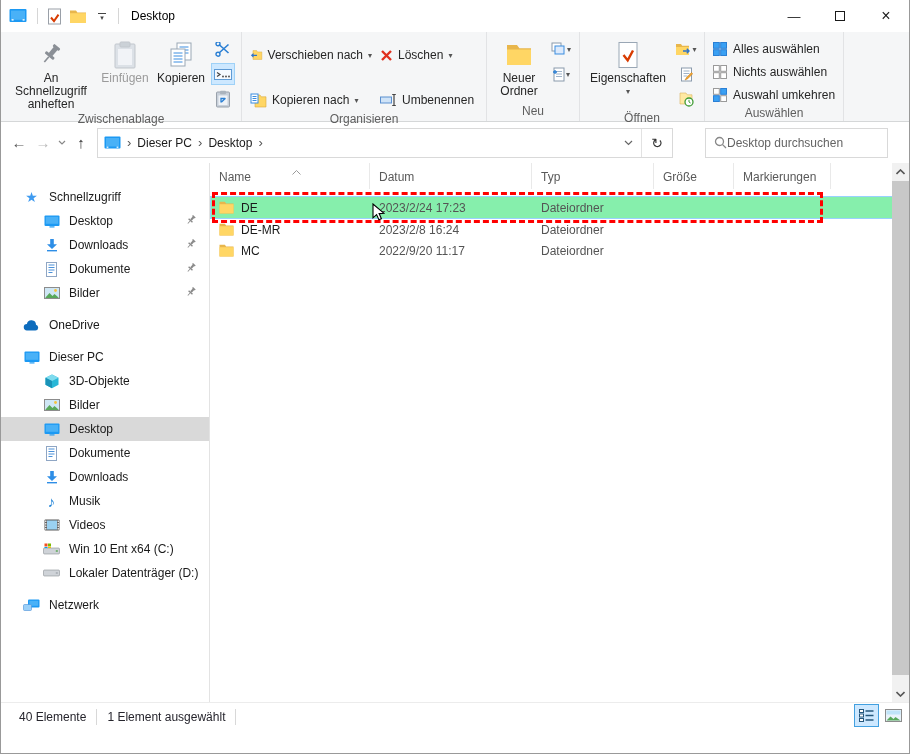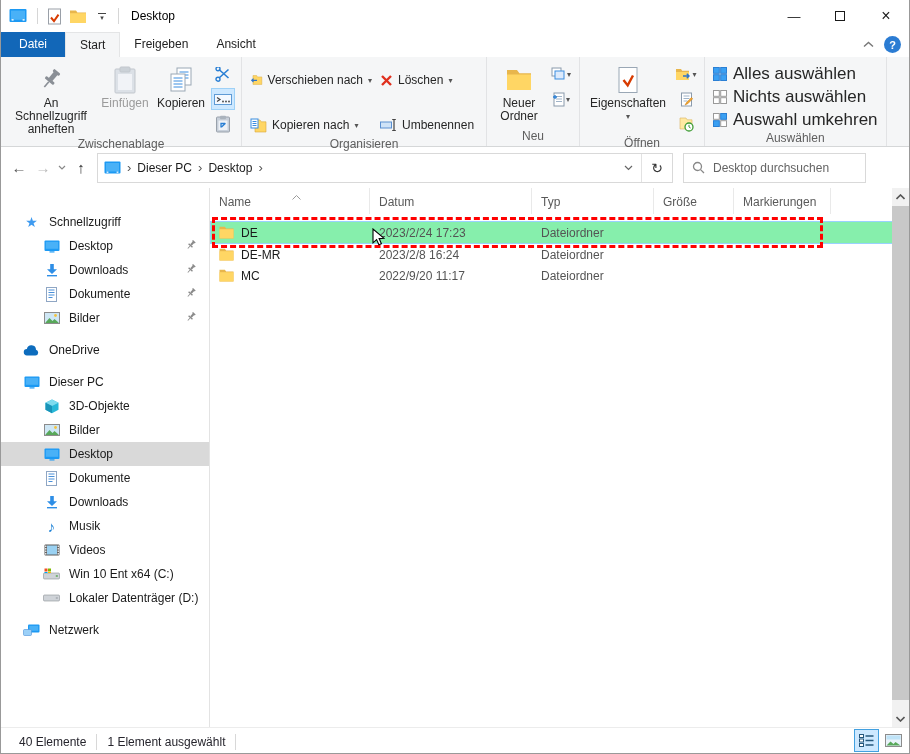--- a/index.html
+++ b/index.html
@@ -40,35 +40,35 @@
   .bigbtn.disabled { color:#9b9b9b; }
   .bigbtn.disabled svg { opacity:.55; }
   .smallcol { display:flex; flex-direction:column; justify-content:flex-start; gap:3px; padding:4px 2px 0; }
   .smallbtn { width:24px; height:22px; display:flex; align-items:center; justify-content:center; }
   .smallbtn.hl { background:#cde8ff; border:1px solid #9ed1f7; }
   .smallbtn-caret { display:flex; align-items:center; gap:1px; }
   .medcol { display:flex; flex-direction:column; gap:23px; padding-top:10px; }
   .medbtn { display:flex; align-items:center; gap:5px; height:22px; font-size:12px; color:#262626; padding:0 4px; white-space:nowrap; }
   .caret { font-size:8px; color:#555; }
   .selcol { display:flex; flex-direction:column; gap:3px; padding-top:5px; }
-  .selbtn { display:flex; align-items:center; gap:6px; height:20px; font-size:17px; color:#262626; padding:0 4px; white-space:nowrap; }
+  .selbtn { display:flex; align-items:center; gap:6px; height:20px; font-size:12px; color:#262626; padding:0 4px; white-space:nowrap; }
 
   
   .addressrow { height:41px; display:flex; align-items:center; background:#fff; padding-left:6px; }
   .navbtn { width:24px; height:28px; display:flex; align-items:center; justify-content:center; font-size:15px; color:#555; }
   .navbtn.fwd { color:#b9b9b9; }
   .navbtn.small { width:14px; }
   .navbtn.up { color:#333; }
   .addr-wrap { display:flex; align-items:stretch; height:30px; border:1px solid #d9d9d9; margin-left:4px; width:576px; background:#fff; }
   .addr-crumbs { flex:1; display:flex; align-items:center; padding-left:6px; gap:6px; }
   .crumb { color:#1a1a1a; }
   .crumb-sep { color:#555; font-size:13px; }
   .addr-chevron { width:26px; display:flex; align-items:center; justify-content:center; border-right:1px solid #e2e2e2; }
   .refresh-btn { width:30px; display:flex; align-items:center; justify-content:center; font-size:14px; color:#333; }
-  .searchbox { margin-left:10px; width:183px; height:30px; border:1px solid #d9d9d9; display:flex; align-items:center; padding:0 8px; gap:8px; background:#fff; }
+  .searchbox { margin-left:32px; width:183px; height:30px; border:1px solid #d9d9d9; display:flex; align-items:center; padding:0 8px; background:#fff; }
   .searchbox input { border:none; outline:none; flex:1; font-family:inherit; font-size:12px; color:#333; min-width:0; background:transparent; }
   .searchbox input::placeholder { color:#646464; opacity:1; }
 
   
   .main { display:flex; height:539px; position:relative; }
   .sidebar { width:209px; border-right:1px solid #e3e3e3; padding-top:22px; overflow:hidden; flex:none; }
   .side-item { height:24px; display:flex; align-items:center; gap:9px; padding-left:22px; position:relative; color:#1a1a1a; white-space:nowrap; }
   .side-item.child { padding-left:42px; }
   .side-item.selected { background:#d9d9d9; }
   .side-item .pinwrap { position:absolute; right:12px; top:5px; }
@@ -143,34 +143,20 @@
     <span class="title-text">Desktop</span>
     <div class="win-controls">
       <span class="win-btn">—</span>
       <span class="win-btn">
           <span class="maxbox"></span>
         </span>
       <span class="win-btn close">×</span>
     </div>
   </div>
 
-  <div class="tabrow">
-    <span class="tab file">Datei</span>
-    <span class="tab active">Start</span>
-    <span class="tab">Freigeben</span>
-    <span class="tab">Ansicht</span>
-    <span class="tabrow-right">
-      <span class="collapse-chevron">
-        <svg width="11" height="7" viewBox="0 0 11 7">
-            <path d="M1 5.5 L5.5 1.5 L10 5.5" fill="none" stroke="#777" stroke-width="1.4"></path>
-          </svg>
-      </span>
-      <span class="help-btn">?</span>
-    </span>
-  </div>
 
   <div class="ribbon">
 
     <div class="rgroup">
       <div class="rgroup-content">
         <div class="bigbtn" style="width:92px">
           <span class="bicon">
             <svg width="26" height="28" viewBox="0 0 26 28">
                 <g transform="rotate(40 13 13)" fill="#8a8f96">
                   <rect x="9" y="3" width="8" height="3" rx="1"></rect>

